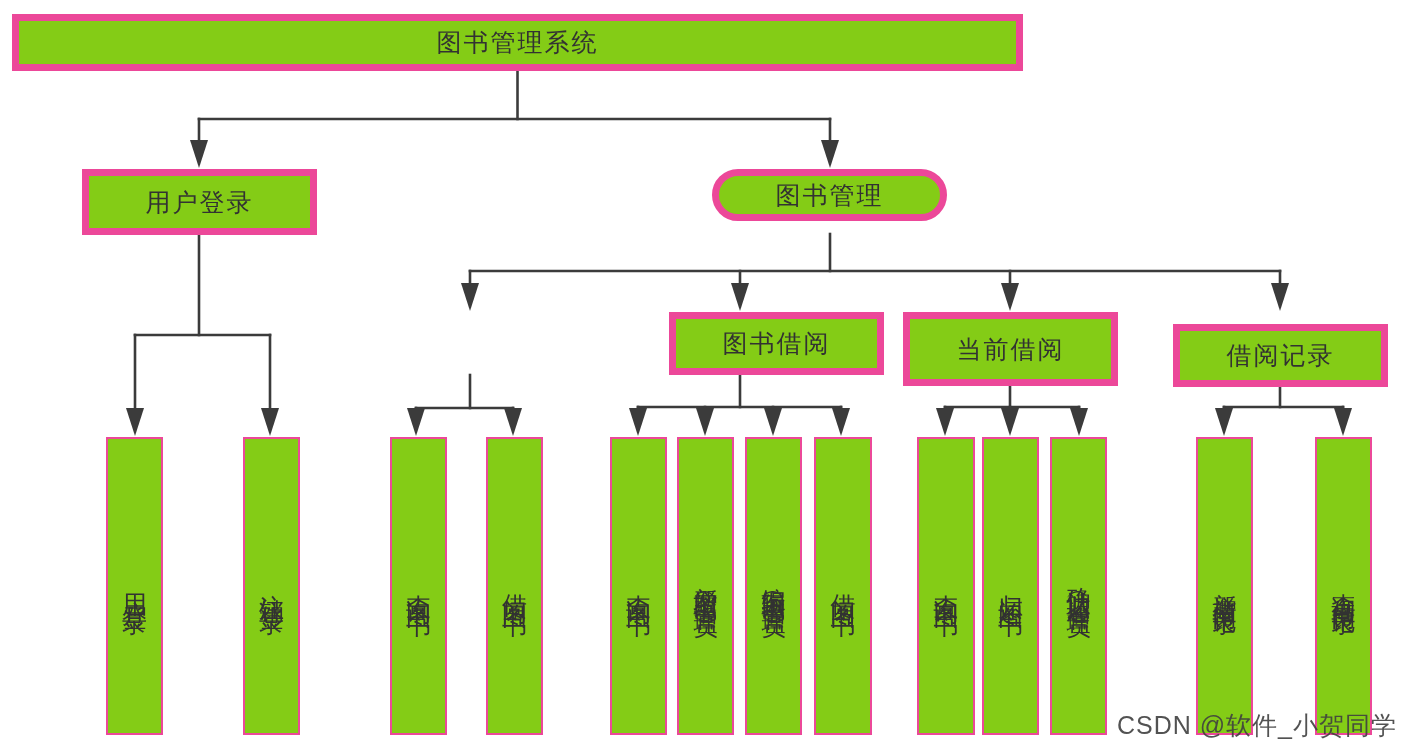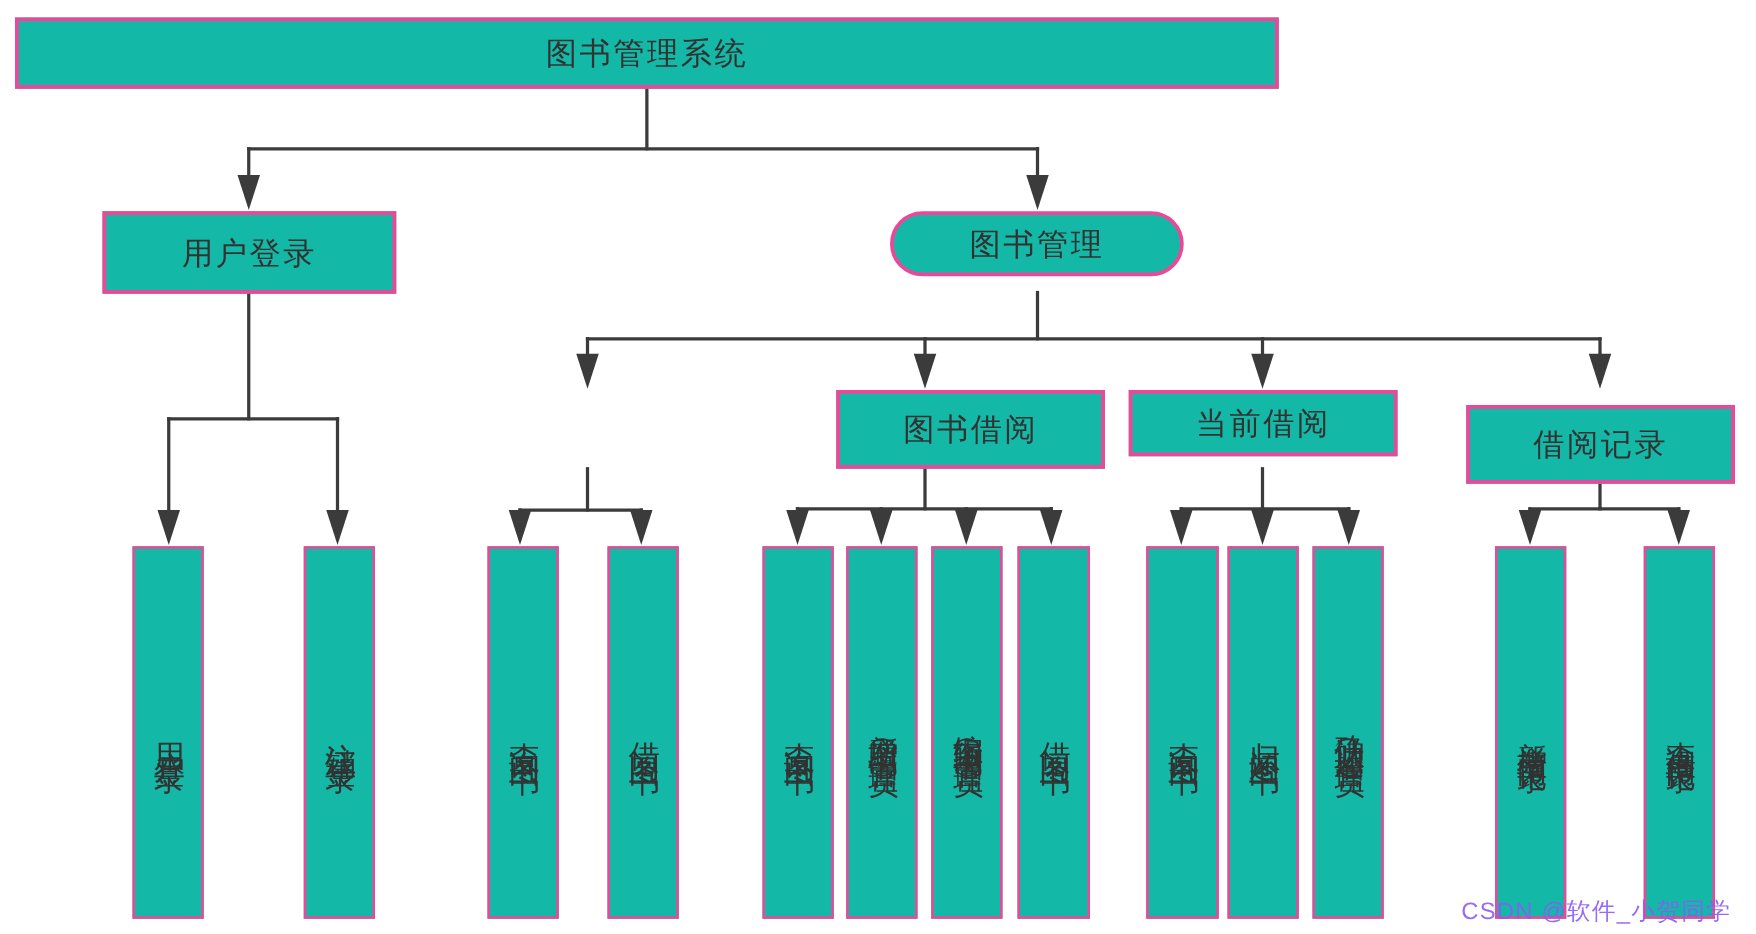--- a/index.html
+++ b/index.html
@@ -17,22 +17,22 @@
   }
   #wires {
     position: absolute;
     left: 0;
     top: 0;
     pointer-events: none;
   }
   .node {
     position: absolute;
     box-sizing: border-box;
-    border: 3px solid #ec4899;
-    background: #14b8a6;
+    border: 7px solid #ec4899;
+    background: #84cc16;
     display: flex;
     align-items: center;
     justify-content: center;
     color: #323232;
     font-size: 25px;
     letter-spacing: 2px;
     white-space: nowrap;
     z-index: 2;
   }
   .node.leaf {
@@ -43,24 +43,24 @@
     letter-spacing: 6px;
     line-height: 1;
     white-space: normal;
   }
   .node.leaf.long {
     letter-spacing: 4px;
     font-size: 24px;
   }
   #watermark {
     position: absolute;
-    right: 20px;
+    right: 8px;
     bottom: 5px;
-    color: #8b5cf6;
-    font-size: 19px;
+    color: #404040;
+    font-size: 25px;
     letter-spacing: 1px;
     z-index: 5;
     opacity: 0.9;
   }
 </style>
 </head>
 <body>
 
 <div id="stage">
 
@@ -118,21 +118,21 @@
       <line x1="1343" y1="407" x2="1343" y2="416" stroke="#3b3b3b" stroke-width="2.6" stroke-linecap="square"></line>
       <polygon points="1334,408 1352,408 1343,436" fill="#3b3b3b"></polygon>
     </svg>
 
   <div class="node" style="left:12px; top:14px; width:1011px; height:57px;">图书管理系统</div>
 
   <div class="node" style="left:82px; top:169px; width:235px; height:66px;">用户登录</div>
   <div class="node" style="left:712px; top:169px; width:235px; height:52px;border-radius:30px;">图书管理</div>
 
   <div class="node" style="left:669px; top:312px; width:215px; height:63px;">图书借阅</div>
-  <div class="node" style="left:903px; top:312px; width:215px; height:53px;font-family:Liberation Serif, serif;">当前借阅</div>
+  <div class="node" style="left:903px; top:312px; width:215px; height:74px;font-family:Liberation Serif, serif;">当前借阅</div>
   <div class="node" style="left:1173px; top:312px; width:215px; height:63px;margin-top:12px;">借阅记录</div>
 
   <div class="node leaf" style="left:106px; top:437px; width:57px; height:298px;">用户登录</div>
   <div class="node leaf" style="left:243px; top:437px; width:57px; height:298px;">注销登录</div>
 
   <div class="node leaf" style="left:390px; top:437px; width:57px; height:298px;">查询图书</div>
   <div class="node leaf" style="left:486px; top:437px; width:57px; height:298px;">借阅图书</div>
 
   <div class="node leaf" style="left:610px; top:437px; width:57px; height:298px;">查询图书</div>
   <div class="node leaf long" style="left:677px; top:437px; width:57px; height:298px;">新增图书（管理员）</div>

